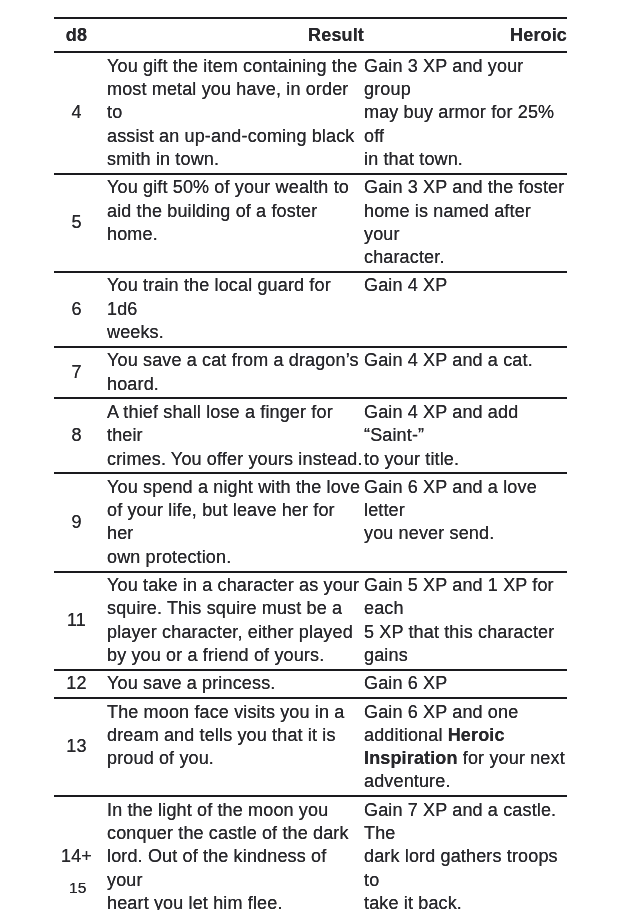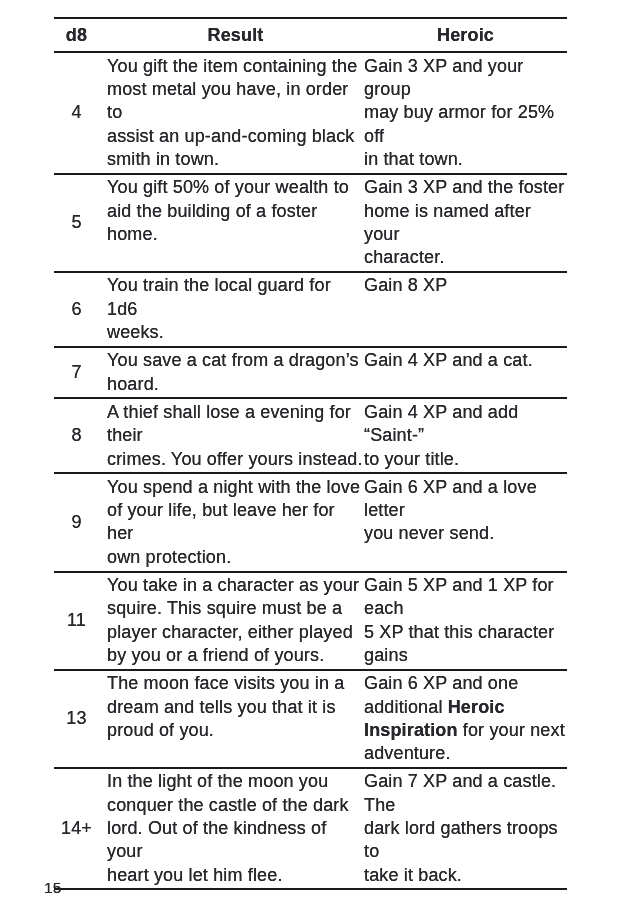--- a/index.html
+++ b/index.html
@@ -33,21 +33,21 @@
     text-shadow: 0 0 0.3px currentColor;
   }
   table.benefit-table col.col-d8 { width: 53px; }
   table.benefit-table col.col-result { width: 257px; }
   table.benefit-table col.col-benefit { width: 203px; }
   table.benefit-table tr {
     border-bottom: 2px solid #1a1a1e;
   }
   table.benefit-table th {
     font-weight: 700;
-    text-align: center;
+    text-align: right;
     padding: 4.5px 0;
     vertical-align: middle;
   }
   table.benefit-table th.c-d8 {
     text-align: center;
     padding-right: 8px;
   }
   table.benefit-table td {
     padding: 1.5px 0;
     vertical-align: top;
@@ -59,21 +59,21 @@
     padding-right: 8px;
   }
   .pre {
     white-space: pre-line;
   }
   td .b, th .b {
     font-weight: 700;
   }
   .page-number {
     position: absolute;
-    left: 44px;
+    left: 69px;
     top: 876px;
     font-size: 15.5px;
     line-height: 23.3px;
     letter-spacing: 0.15px;
     color: #28282c;
     text-shadow: 0 0 0.3px currentColor;
   }
 </style>
 </head>
 <body>
@@ -109,31 +109,31 @@
 aid the building of a foster
 home.</td>
           <td class="pre">Gain 3 XP and the foster
 home is named after your
 character.</td>
         </tr>
         <tr>
           <td class="c-d8">6</td>
           <td class="pre">You train the local guard for 1d6
 weeks.</td>
-          <td class="pre">Gain 8 XP</td>
+          <td class="pre">Gain 4 XP</td>
         </tr>
         <tr>
           <td class="c-d8">7</td>
           <td class="pre">You save a cat from a dragon’s
 hoard.</td>
           <td class="pre">Gain 4 XP and a cat.</td>
         </tr>
         <tr>
           <td class="c-d8">8</td>
-          <td class="pre">A thief shall lose a evening for their
+          <td class="pre">A thief shall lose a finger for their
 crimes. You offer yours instead.</td>
           <td class="pre">Gain 4 XP and add “Saint-”
 to your title.</td>
         </tr>
         <tr>
           <td class="c-d8">9</td>
           <td class="pre">You spend a night with the love
 of your life, but leave her for her
 own protection.</td>
           <td class="pre">Gain 6 XP and a love letter
@@ -141,20 +141,25 @@
         </tr>
         <tr>
           <td class="c-d8">11</td>
           <td class="pre">You take in a character as your
 squire. This squire must be a
 player character, either played
 by you or a friend of yours.</td>
           <td class="pre">Gain 5 XP and 1 XP for each
 5 XP that this character
 gains</td>
+        </tr>
+        <tr>
+          <td class="c-d8">12</td>
+          <td class="pre">You save a princess.</td>
+          <td class="pre">Gain 6 XP</td>
         </tr>
         <tr>
           <td class="c-d8">13</td>
           <td class="pre">The moon face visits you in a
 dream and tells you that it is
 proud of you.</td>
           <td class="pre">Gain 6 XP and one
 additional <span class="b">Heroic
 Inspiration</span> for your next
 adventure.</td>

